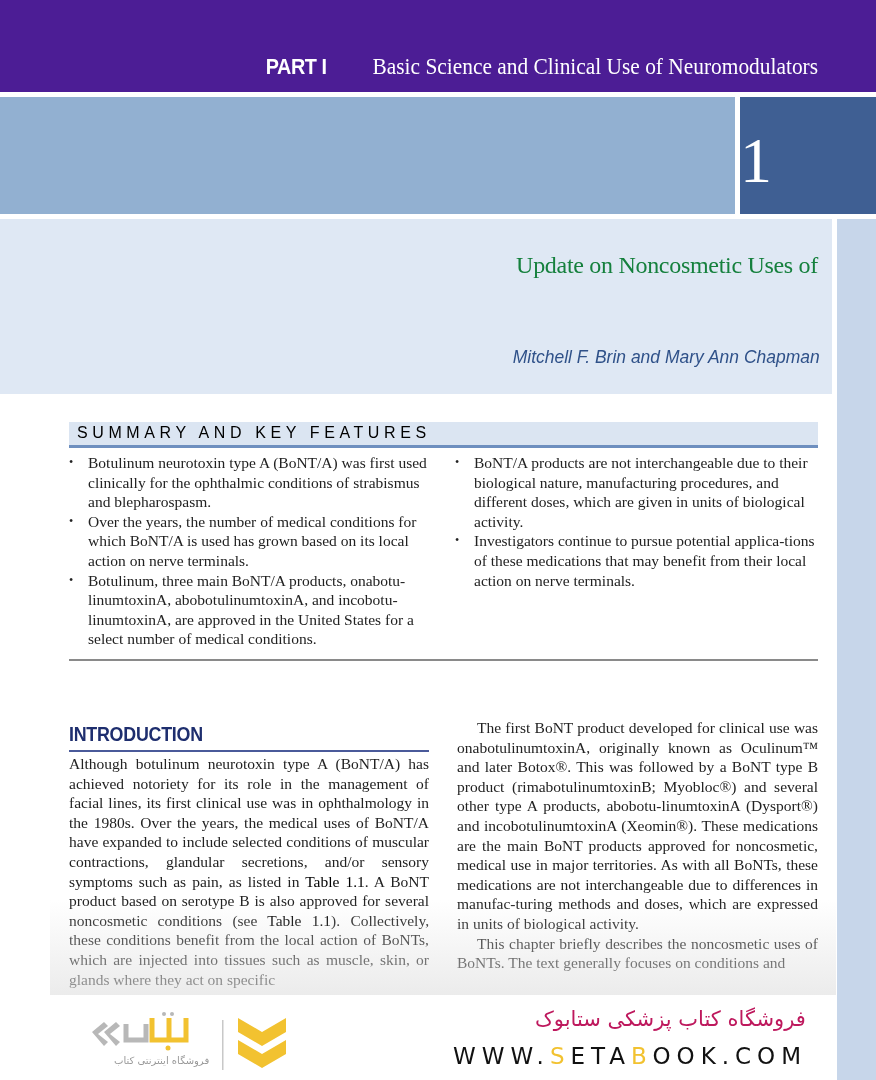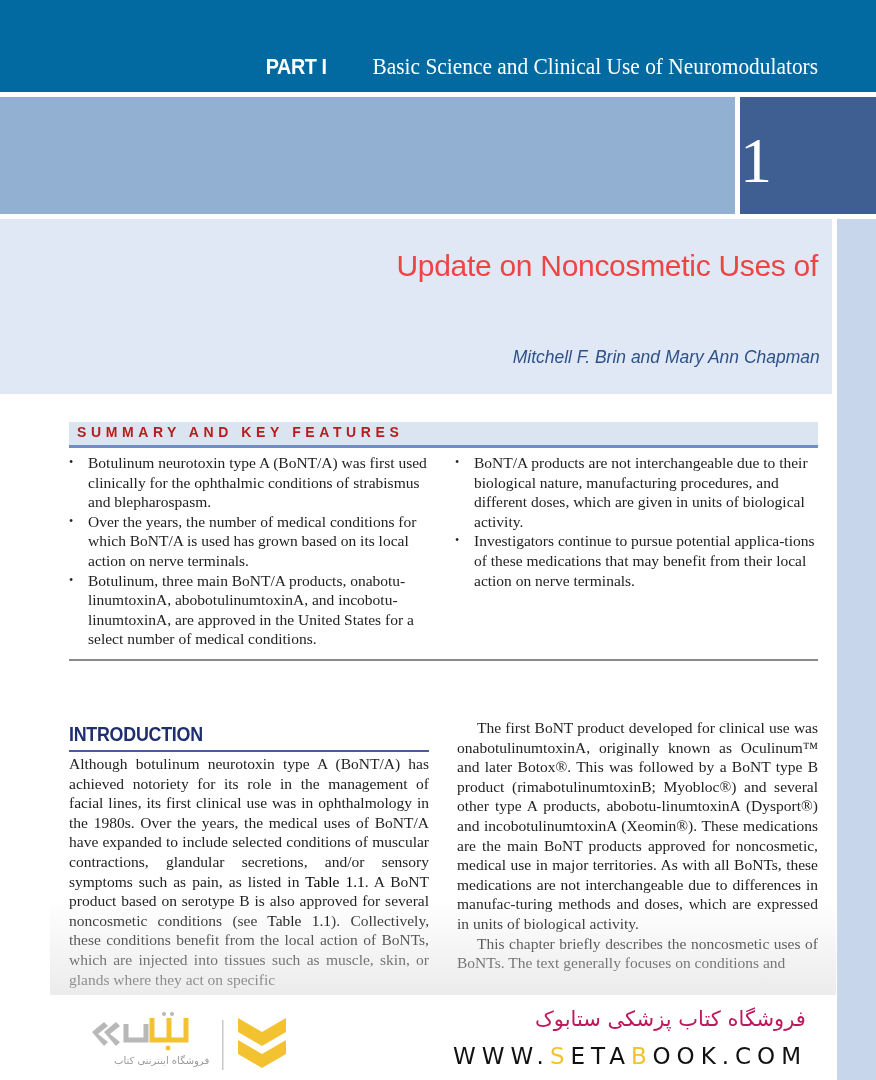--- a/index.html
+++ b/index.html
@@ -1,35 +1,35 @@
 <!DOCTYPE html>
 <html><head>
 <meta charset="utf-8">
 <style>
   * { box-sizing: border-box; margin: 0; padding: 0; }
   html, body { width: 876px; height: 1080px; overflow: hidden; background: #ffffff; }
   body { position: relative; font-family: "Liberation Serif", serif; color: #222; }
 
-  .top-band { position: absolute; left: 0; top: 0; width: 876px; height: 92px; background: #0369a1; }
+  .top-band { position: absolute; left: 0; top: 0; width: 876px; height: 92px; background: #4c1d95; }
   .part-line { position: absolute; right: 58px; top: 54px; color: #fff; white-space: nowrap; display: flex; align-items: baseline; }
   .part-label { font-family: "Liberation Sans", sans-serif; font-weight: bold; font-size: 22px; letter-spacing: -0.5px; transform: scaleX(0.9); transform-origin: right; margin-right: 12px; }
   .part-title { font-family: "Liberation Serif", serif; font-size: 23px; transform: scaleX(0.93); transform-origin: right; }
 
   .chapter-band { position: absolute; left: 0; top: 97px; width: 735px; height: 117px; background: #92b0d1; }
   .chapter-box { position: absolute; left: 740px; top: 97px; width: 136px; height: 117px; background: #3f5f93; }
   .chapter-num { position: absolute; left: 0; top: 32px; color: #fff; font-family: "Liberation Serif", serif; font-size: 64px; line-height: 1; }
 
   .title-band { position: absolute; left: 0; top: 219px; width: 832px; height: 175px; background: #dfe8f4; }
   .right-strip { position: absolute; left: 837px; top: 219px; width: 39px; height: 861px; background: #c7d6ea; }
 
-  .chapter-title { position: absolute; right: 58px; top: 246px; text-align: right; font-family: Liberation Sans, sans-serif; font-weight: 200; font-size: 30px; line-height: 39px; color: #ef4444; letter-spacing: -0.3px; }
+  .chapter-title { position: absolute; right: 58px; top: 246px; text-align: right; font-family: Liberation Serif, serif; font-weight: 200; font-size: 24px; line-height: 39px; color: #15803d; letter-spacing: -0.3px; }
   .authors { position: absolute; right: 56px; top: 346px; font-family: "Liberation Sans", sans-serif; font-style: italic; font-size: 19px; color: #2f5189; transform: scaleX(0.92); transform-origin: right; white-space: nowrap; }
 
   .summary-head { position: absolute; left: 69px; top: 422px; width: 749px; height: 26px; background: #dbe5f2; border-bottom: 3px solid #6e8fbf; }
-  .summary-title { position: absolute; left: 8px; top: 2px; font-family: "Liberation Sans", sans-serif; font-weight: bold; font-size: 14px; letter-spacing: 4.6px; color: #b91c1c; }
+  .summary-title { position: absolute; left: 8px; top: 2px; font-family: "Liberation Sans", sans-serif; font-weight: normal; font-size: 16px; letter-spacing: 4.6px; color: #000000; }
 
   .summary-col { position: absolute; top: 453px; font-size: 15.5px; line-height: 19.6px; color: #222; }
   .summary-col.left { left: 69px; width: 360px; }
   .summary-col.right { left: 455px; width: 365px; }
   .bullet { position: relative; padding-left: 19px; }
   .bullet .dot { position: absolute; left: 0; top: 0; font-size: 12px; }
 
   .summary-rule { position: absolute; left: 69px; top: 659px; width: 749px; height: 2px; background: #8a8a8a; }
 
   .intro-head { position: absolute; left: 69px; top: 722px; width: 360px; border-bottom: 2px solid #4a5a9a; padding-bottom: 4px; }

